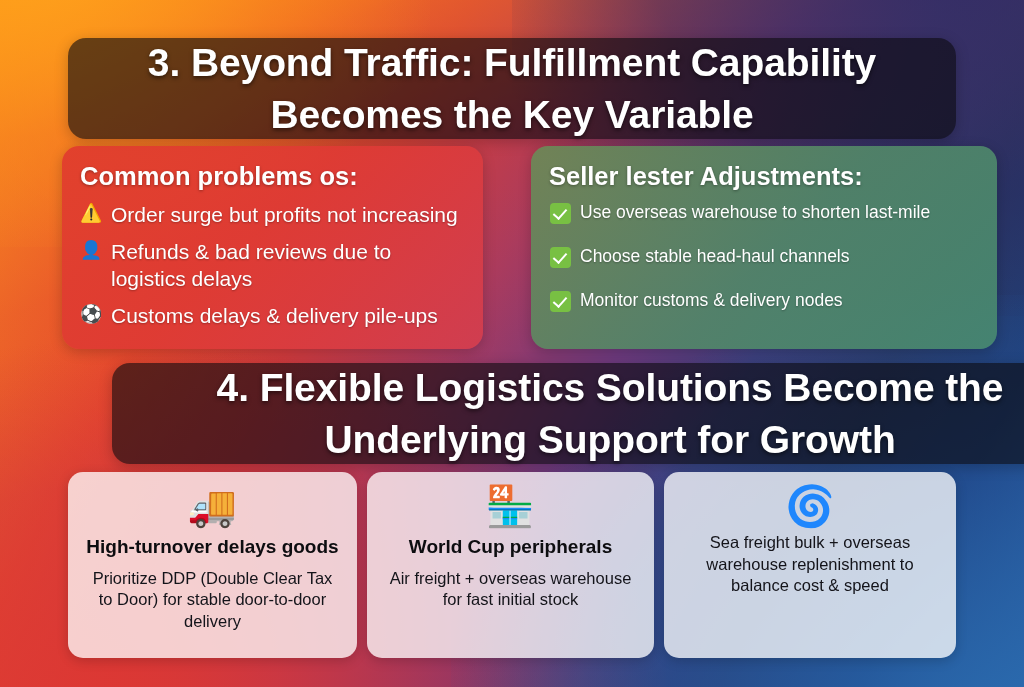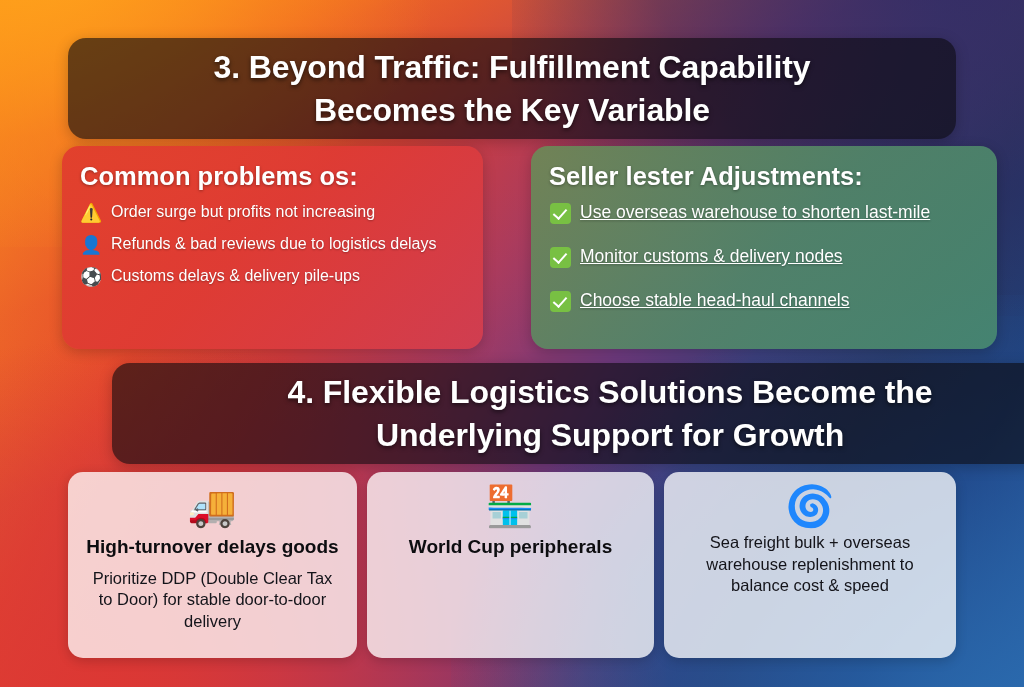--- a/index.html
+++ b/index.html
@@ -82,21 +82,21 @@
     border-radius: 18px;
     display: flex;
     align-items: center;
     justify-content: center;
     text-align: center;
     box-shadow: 0 3px 14px rgba(0,0,0,0.22);
   }
   .banner-title {
     color: #ffffff;
     font-weight: bold;
-    font-size: 32px;
+    font-size: 39px;
     line-height: 1.33;
     letter-spacing: -0.1px;
     text-shadow: 0 2px 4px rgba(0,0,0,0.55);
     padding: 0 26px;
     white-space: pre-line;
   }
   #banner-3 { left: 68px; top: 38px;  width: 888px; height: 101px; }
   #banner-4 { left: 68px; top: 363px; width: 996px; height: 101px; margin-left: 44px; }
 
   
@@ -139,25 +139,25 @@
   .bullet-icon {
     flex: 0 0 auto;
     font-size: 18px;
     line-height: 1.28;
     width: 23px;
     text-align: center;
     font-family: "DejaVu Sans", sans-serif;
   }
   .bullet-text {
     color: #ffffff;
-    font-size: 16px;
+    font-size: 21px;
     line-height: 1.32;
     text-shadow: 0 1px 2px rgba(0,0,0,0.30);
   }
-  #panel-adjustments .bullet-text { font-size: 17.5px; text-decoration: underline; }
+  #panel-adjustments .bullet-text { font-size: 17.5px; }
   #panel-adjustments .panel-list li { margin-bottom: 16px; }
 
   
   .checkbox-glyph {
     display: inline-block;
     width: 21px; height: 21px;
     border-radius: 4px;
     background: #78c043;
     position: relative;
     margin-top: 2px;
@@ -251,43 +251,44 @@
 
     <div class="panel" id="panel-adjustments">
       <h2 class="panel-title">Seller lester Adjustments:</h2>
       <ul class="panel-list">
         <li>
           <span class="bullet-icon"><span class="checkbox-glyph"></span></span>
           <span class="bullet-text">Use overseas warehouse to shorten last-mile</span>
         </li>
         <li>
           <span class="bullet-icon"><span class="checkbox-glyph"></span></span>
+          <span class="bullet-text">Choose stable head-haul channels</span>
+        </li>
+        <li>
+          <span class="bullet-icon"><span class="checkbox-glyph"></span></span>
           <span class="bullet-text">Monitor customs &amp; delivery nodes</span>
-        </li>
-        <li>
-          <span class="bullet-icon"><span class="checkbox-glyph"></span></span>
-          <span class="bullet-text">Choose stable head-haul channels</span>
         </li>
       </ul>
     </div>
 
     <div class="banner" id="banner-4">
       <div class="banner-title">4. Flexible Logistics Solutions Become the
 Underlying Support for Growth</div>
     </div>
 
     <div class="card" id="card-1">
       <div class="card-icon">🚚</div>
       <div class="card-title">High-turnover delays goods</div>
       <p class="card-desc">Prioritize DDP (Double Clear Tax to Door) for stable door-to-door delivery</p>
     </div>
 
     <div class="card" id="card-2">
       <div class="card-icon">🏪</div>
       <div class="card-title">World Cup peripherals</div>
+      <p class="card-desc">Air freight + overseas warehouse for fast initial stock</p>
     </div>
 
     <div class="card" id="card-3">
       <div class="card-icon">🌀</div>
       <p class="card-desc">Sea freight bulk + overseas warehouse replenishment to balance cost &amp; speed</p>
     </div>
 
   </div>
 </div>
 

